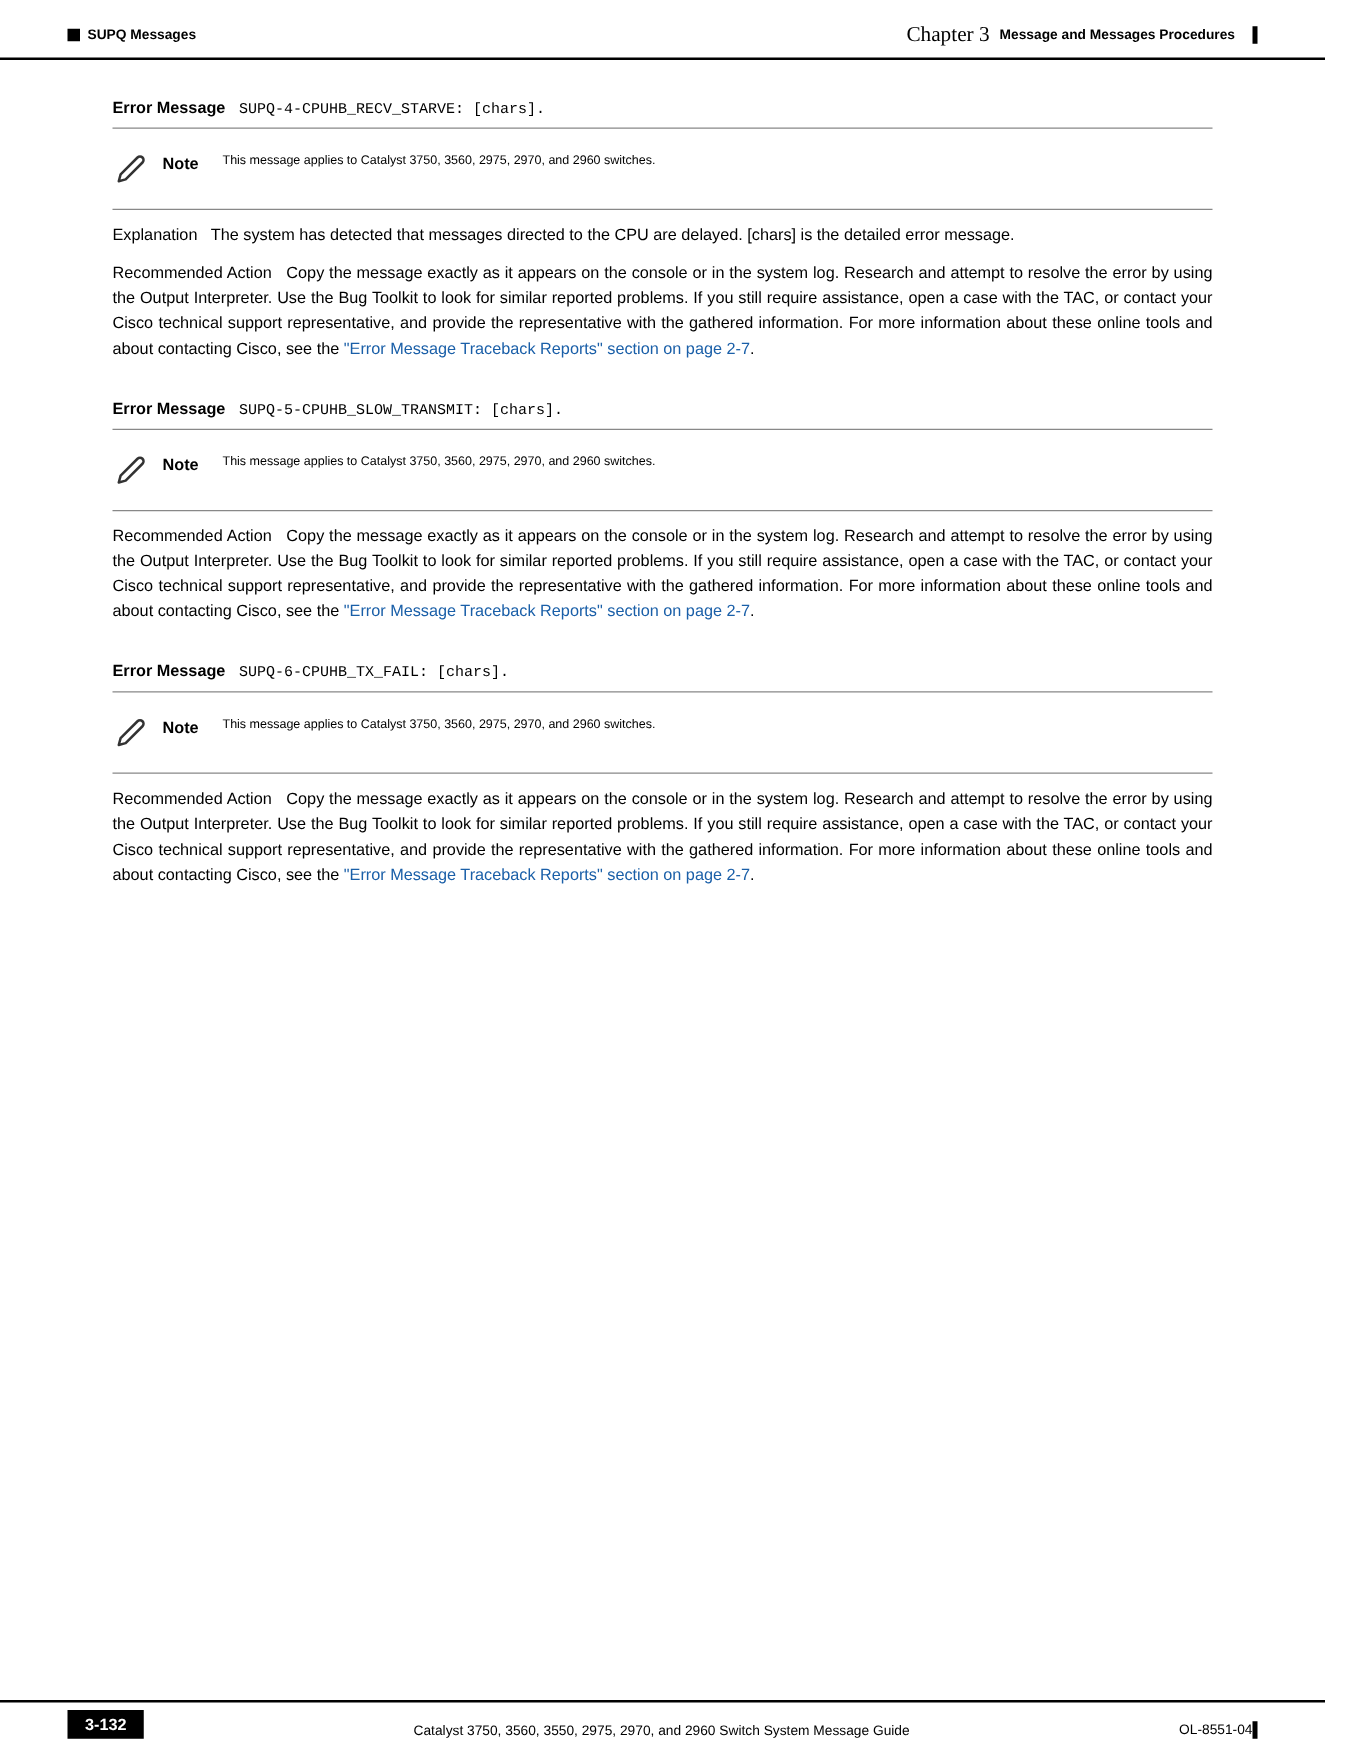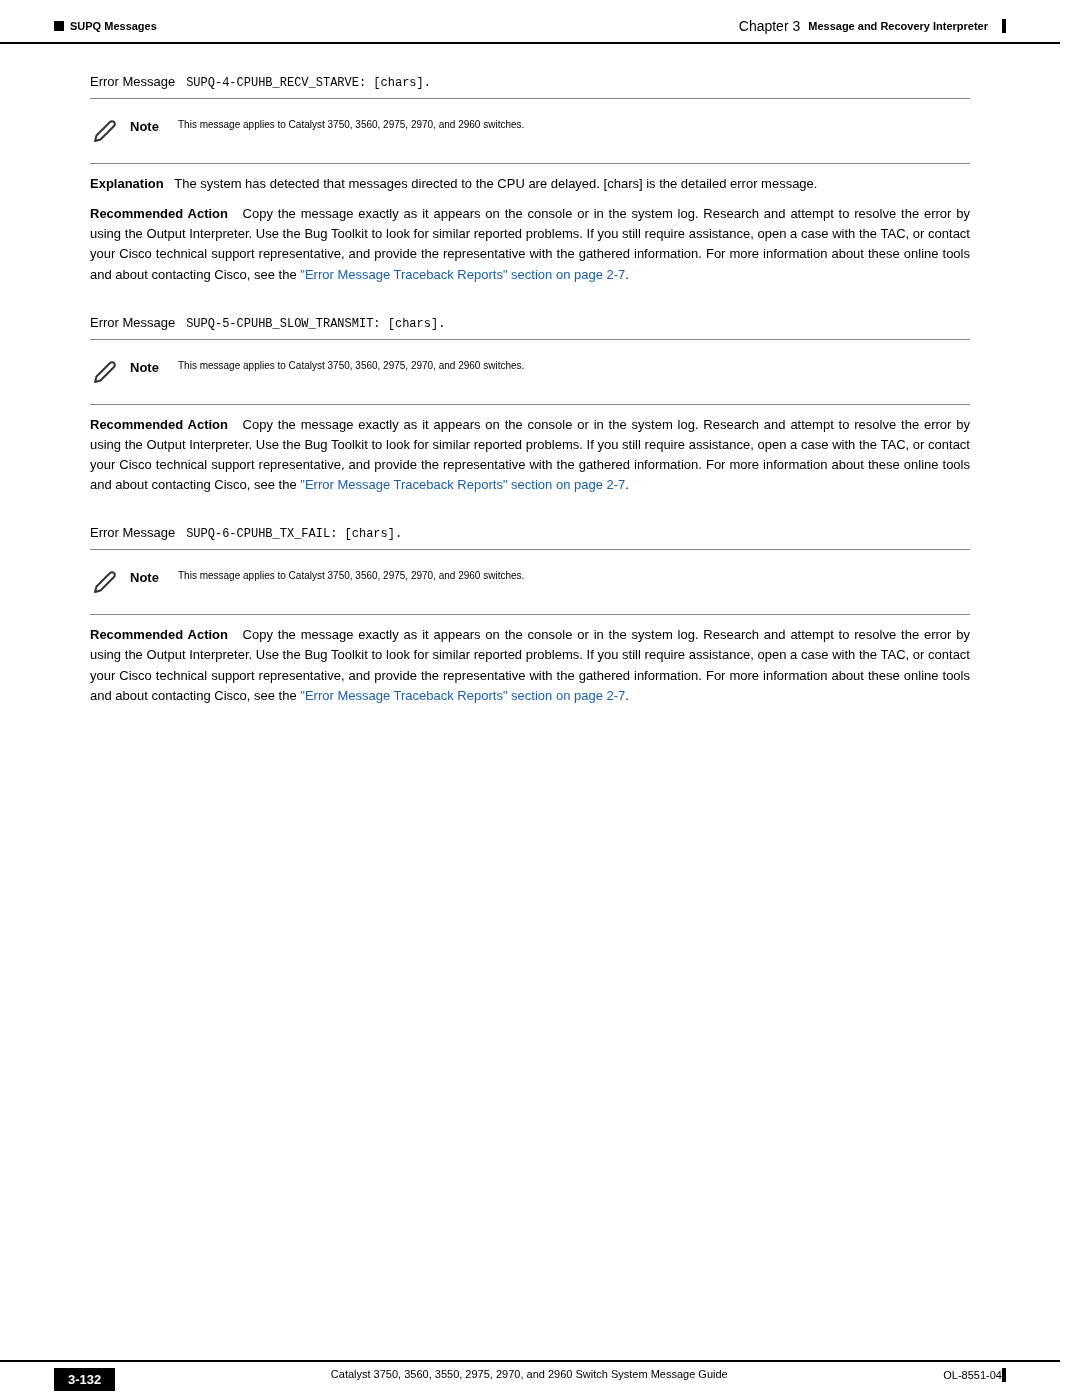--- a/index.html
+++ b/index.html
@@ -28,22 +28,23 @@
       padding: 18px 54px 8px 54px;
       border-bottom: 2px solid #000;
       font-size: 11px;
     }
     .header-right {
       display: flex;
       align-items: center;
       gap: 8px;
     }
     .header-chapter {
-      font-size: 14px;
-      color: #000;
+      font-size: 17px;
+      color: #000;
+      font-family: Liberation Serif, serif;
     }
     .header-title {
       font-size: 11px;
       font-weight: bold;
       color: #000;
     }
     .header-bar {
       width: 4px;
       height: 14px;
       background: #000;
@@ -58,21 +59,21 @@
     
     .error-block {
       margin-bottom: 30px;
     }
     .error-message-line {
       font-family: Arial, Helvetica, sans-serif;
       font-size: 13px;
       margin-bottom: 8px;
     }
     .error-message-line .label {
-      font-weight: normal;
+      font-weight: bold;
       text-align: right;
     }
     .error-message-line .code {
       font-family: 'Courier New', Courier, monospace;
       font-size: 12px;
     }
     
     .note-box {
       display: flex;
       align-items: flex-start;
@@ -106,32 +107,32 @@
       font-size: 10px;
     }
     
     .para {
       font-size: 13px;
       line-height: 1.55;
       margin-bottom: 10px;
       text-align: justify;
     }
     .para .bold {
-      font-weight: bold;
+      font-weight: normal;
     }
     .para a, .link {
       color: #1a5fa8;
       text-decoration: none;
     }
     
     .page-footer {
       border-top: 2px solid #000;
       display: flex;
       justify-content: space-between;
-      align-items: flex-start;
+      align-items: flex-end;
       padding: 6px 54px;
       background: #fff;
     }
     .footer-center {
       font-size: 11px;
       color: #000;
       text-align: center;
       flex: 1;
     }
     .footer-page {
@@ -175,21 +176,21 @@
 
 <div class="page">
 
   <div class="page-header">
     <div class="sidebar-label">
       <span class="sidebar-square"></span>
       <span>SUPQ Messages</span>
     </div>
     <div class="header-right">
       <span class="header-chapter">Chapter 3</span>
-      <span class="header-title">Message and Recovery Interpreter</span>
+      <span class="header-title">Message and Messages Procedures</span>
       <span class="header-bar"></span>
     </div>
   </div>
 
   <div class="content">
 
     <div class="error-block">
       <div class="error-message-line">
         <span class="label">Error Message</span>
         <span>&nbsp;</span>

